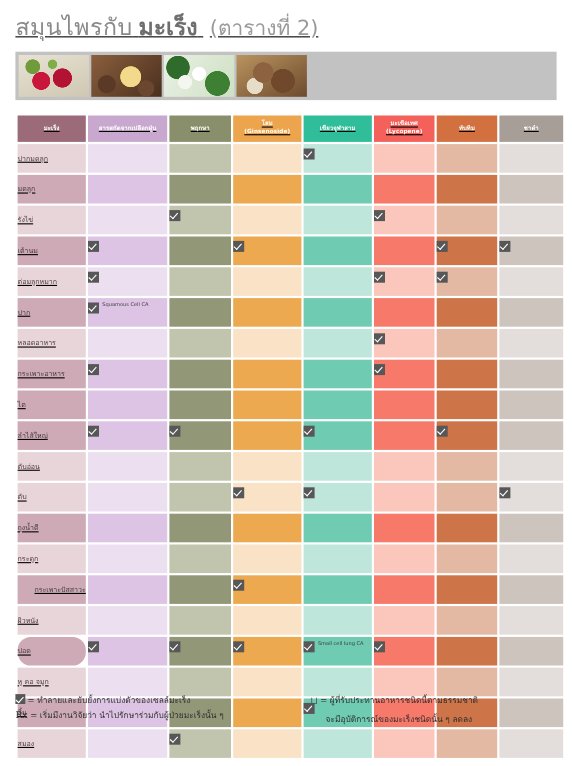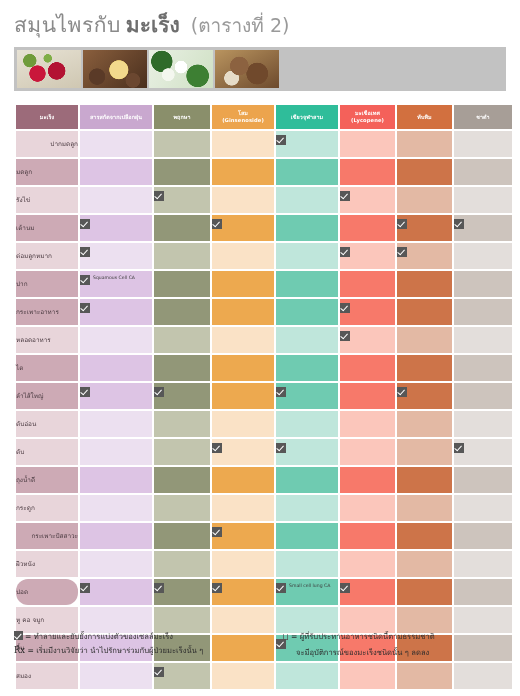--- a/index.html
+++ b/index.html
@@ -7,20 +7,21 @@
     margin: 0; padding: 0;
     width: 520px; height: 696px;
     background: #ffffff;
     font-family: "DejaVu Sans", "Liberation Sans", sans-serif;
     overflow: hidden;
   }
   #page {
     position: relative;
     width: 520px; height: 696px;
     background: #ffffff;
+    text-decoration: underline;
   }
 
   
   .title-bar {
     padding: 8px 0 4px 14px;
     white-space: nowrap;
   }
   .title-main {
     font-size: 21px;
     color: #8a8a8a;
@@ -239,21 +240,21 @@
             <th class="hd" style="background: rgb(138, 143, 107); width: 56px;"><span>พฤกษา</span></th>
             <th class="hd" style="background: rgb(236, 164, 77); width: 62px;"><span>โสม</span><span class="sub">(Ginsenoside)</span></th>
             <th class="hd" style="background: rgb(47, 189, 154); width: 62px;"><span>เขียวจุฬาสาม</span></th>
             <th class="hd" style="background: rgb(244, 97, 90); width: 55px;"><span>มะเขือเทศ</span><span class="sub">(Lycopene)</span></th>
             <th class="hd" style="background: rgb(210, 112, 63); width: 55px;"><span>ทับทิม</span></th>
             <th class="hd" style="background: rgb(167, 158, 151); width: 58px;"><span>ชาดำ</span></th>
           </tr>
         </thead>
       <tbody id="brow">
           <tr>
-            <td class="rowlabel" style="background: rgb(232, 213, 218); text-align: right;">ปากมดลูก</td>
+            <td class="rowlabel" style="background: rgb(232, 213, 218);">ปากมดลูก</td>
             <td class="cell" style="background: rgb(236, 224, 240);"></td>
             <td class="cell" style="background: rgb(194, 197, 174);"></td>
             <td class="cell" style="background: rgb(250, 226, 198);"></td>
             <td class="cell" style="background: rgb(191, 230, 219);"><span class="chk"></span></td>
             <td class="cell" style="background: rgb(251, 198, 187);"></td>
             <td class="cell" style="background: rgb(227, 185, 164);"></td>
             <td class="cell" style="background: rgb(227, 222, 219);"></td>
           </tr>
           <tr>
             <td class="rowlabel" style="background: rgb(205, 170, 181);">มดลูก</td>
@@ -299,38 +300,38 @@
             <td class="rowlabel" style="background: rgb(205, 170, 181);">ปาก</td>
             <td class="cell" style="background: rgb(221, 196, 228);"><span class="chk"></span><span class="celltext">Squamous Cell CA</span></td>
             <td class="cell" style="background: rgb(146, 151, 120);"></td>
             <td class="cell" style="background: rgb(237, 169, 79);"></td>
             <td class="cell" style="background: rgb(111, 203, 177);"></td>
             <td class="cell" style="background: rgb(247, 121, 106);"></td>
             <td class="cell" style="background: rgb(205, 116, 73);"></td>
             <td class="cell" style="background: rgb(205, 196, 189);"></td>
           </tr>
           <tr>
+            <td class="rowlabel" style="background: rgb(232, 213, 218);">หลอดอาหาร</td>
+            <td class="cell" style="background: rgb(236, 224, 240);"></td>
+            <td class="cell" style="background: rgb(194, 197, 174);"></td>
+            <td class="cell" style="background: rgb(250, 226, 198);"></td>
+            <td class="cell" style="background: rgb(191, 230, 219);"></td>
+            <td class="cell" style="background: rgb(251, 198, 187);"><span class="chk"></span></td>
+            <td class="cell" style="background: rgb(227, 185, 164);"></td>
+            <td class="cell" style="background: rgb(227, 222, 219);"></td>
+          </tr>
+          <tr>
             <td class="rowlabel" style="background: rgb(205, 170, 181);">กระเพาะอาหาร</td>
             <td class="cell" style="background: rgb(221, 196, 228);"><span class="chk"></span></td>
             <td class="cell" style="background: rgb(146, 151, 120);"></td>
             <td class="cell" style="background: rgb(237, 169, 79);"></td>
             <td class="cell" style="background: rgb(111, 203, 177);"></td>
             <td class="cell" style="background: rgb(247, 121, 106);"><span class="chk"></span></td>
             <td class="cell" style="background: rgb(205, 116, 73);"></td>
             <td class="cell" style="background: rgb(205, 196, 189);"></td>
-          </tr>
-          <tr>
-            <td class="rowlabel" style="background: rgb(232, 213, 218);">หลอดอาหาร</td>
-            <td class="cell" style="background: rgb(236, 224, 240);"></td>
-            <td class="cell" style="background: rgb(194, 197, 174);"></td>
-            <td class="cell" style="background: rgb(250, 226, 198);"></td>
-            <td class="cell" style="background: rgb(191, 230, 219);"></td>
-            <td class="cell" style="background: rgb(251, 198, 187);"><span class="chk"></span></td>
-            <td class="cell" style="background: rgb(227, 185, 164);"></td>
-            <td class="cell" style="background: rgb(227, 222, 219);"></td>
           </tr>
           <tr>
             <td class="rowlabel" style="background: rgb(205, 170, 181);">ไต</td>
             <td class="cell" style="background: rgb(221, 196, 228);"></td>
             <td class="cell" style="background: rgb(146, 151, 120);"></td>
             <td class="cell" style="background: rgb(237, 169, 79);"></td>
             <td class="cell" style="background: rgb(111, 203, 177);"></td>
             <td class="cell" style="background: rgb(247, 121, 106);"></td>
             <td class="cell" style="background: rgb(205, 116, 73);"></td>
             <td class="cell" style="background: rgb(205, 196, 189);"></td>

